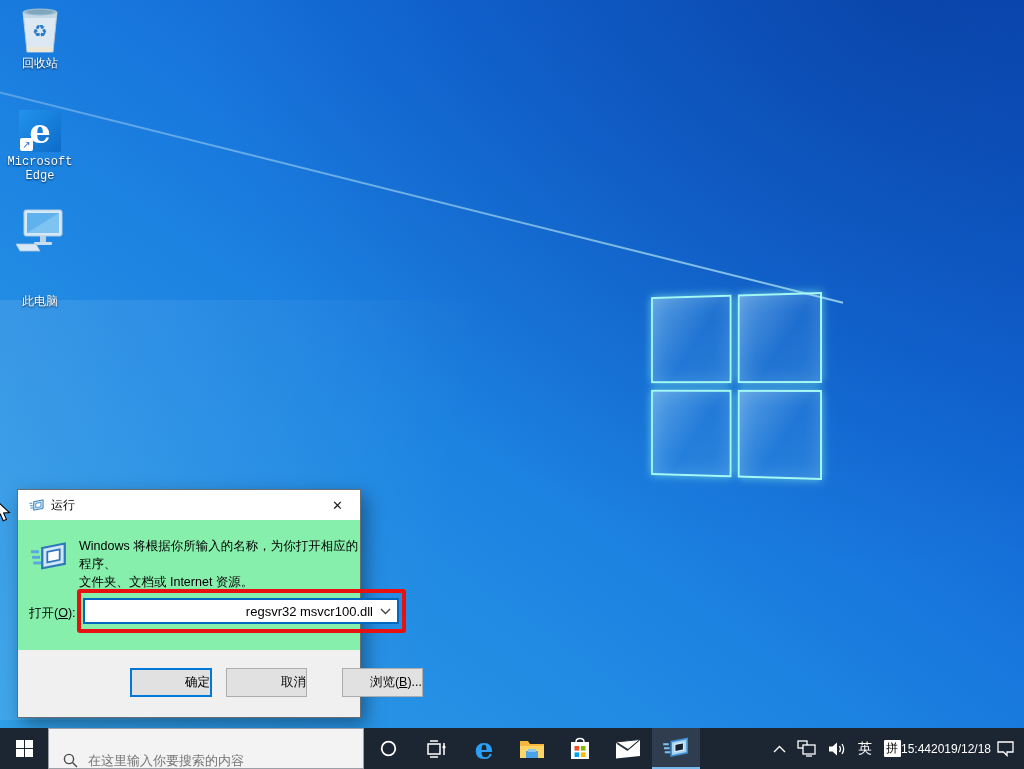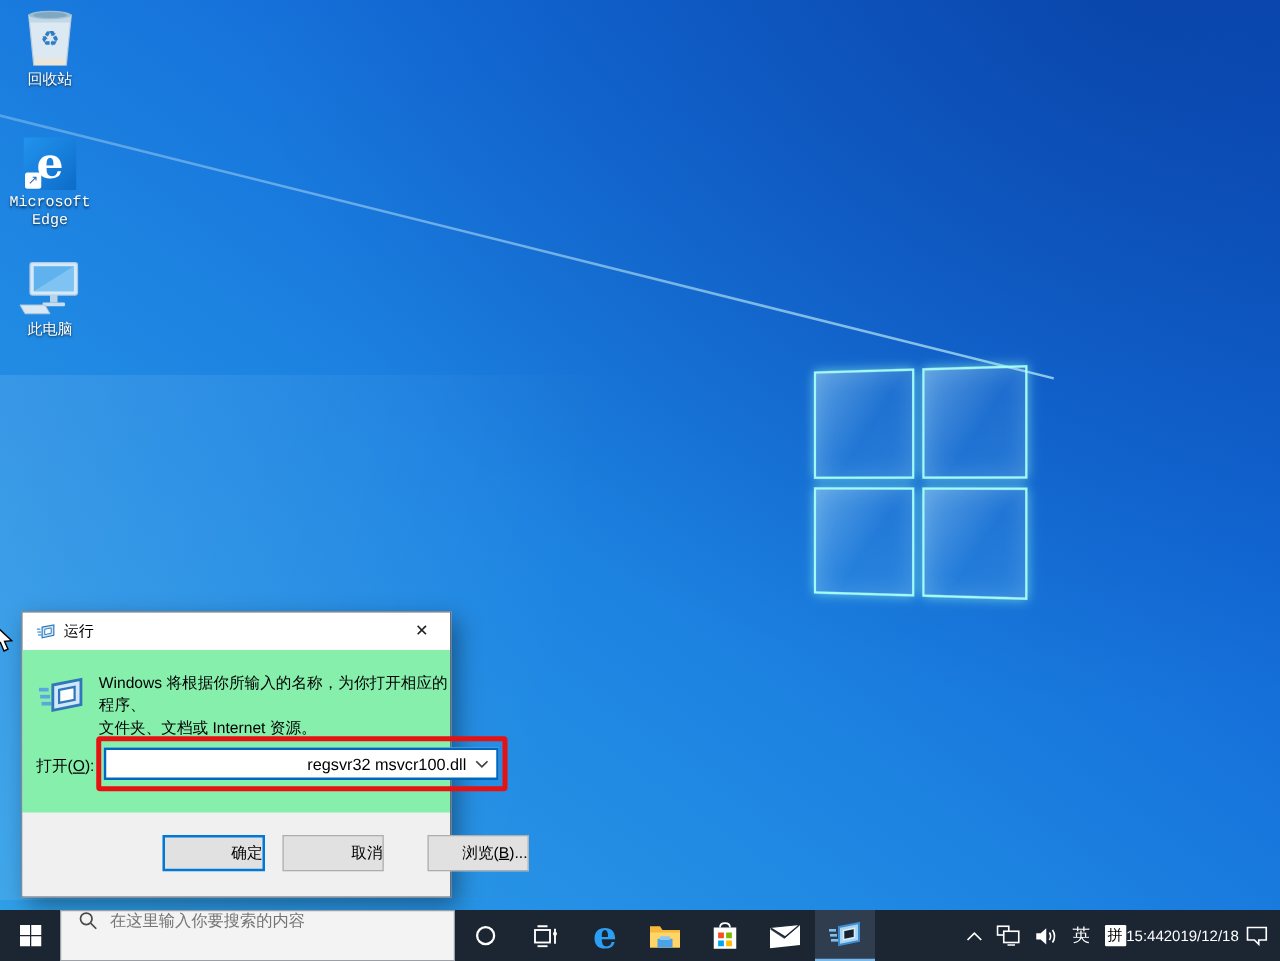--- a/index.html
+++ b/index.html
@@ -24,21 +24,21 @@
     background:linear-gradient(125deg, rgba(190,235,255,.40), rgba(120,195,245,.12) 55%, rgba(110,185,240,.22));
     box-shadow:0 0 9px rgba(140,245,235,.65), inset 0 0 20px rgba(210,255,250,.18); }
 
   
   .desk-icon { position:absolute; width:78px; left:1px; display:flex; flex-direction:column; align-items:center; }
   .desk-icon .glyph { height:50px; display:flex; align-items:flex-end; justify-content:center; }
   .desk-icon .lbl { margin-top:3px; font-size:12px; color:#fff; text-align:center; line-height:14px;
     text-shadow:0 1px 2px rgba(0,0,0,.75); max-width:74px;font-family:Liberation Mono, monospace; }
   .di-recycle { top:4px; }
   .di-edge { top:102px; }
-  .di-pc { top:204px; }
+  .di-pc { top:204px;gap:38px; }
   .edge-tile { position:relative; width:42px; height:42px; background:linear-gradient(135deg,#2193ee,#0d6cc8);
     display:flex; align-items:center; justify-content:center; }
   .edge-tile .e { color:#fff; font-size:34px; font-weight:bold; line-height:34px; font-family:"DejaVu Serif",serif; }
   .shortcut-arrow { position:absolute; left:1px; bottom:1px; width:13px; height:13px; background:#fff;
     display:flex; align-items:center; justify-content:center; font-size:10px; color:#2567c4; border-radius:2px; }
 
   
   .run-dialog { position:absolute; left:17px; top:489px; width:344px; height:229px; background:#fff;
     border:1px solid #666e75; box-shadow:5px 7px 18px rgba(0,0,0,.38); font-size:12.5px; color:#000; }
   .titlebar { height:30px; display:flex; align-items:center; padding-left:11px; }
@@ -66,21 +66,21 @@
 
   .cursor { position:absolute; left:-5px; top:499px; z-index:20; }
 
   
   .taskbar { position:absolute; left:0; bottom:0; width:1024px; height:41px; background:#1c2633;
     display:flex; align-items:stretch; color:#fff; }
   .tb-btn { display:flex; align-items:center; justify-content:center; }
   .start-btn { width:48px; }
   .start-logo { display:grid; grid-template-columns:8px 8px; grid-template-rows:8px 8px; gap:1px; }
   .start-logo span { background:#fff; }
-  .search-box { width:316px; background:#f3f3f3; border:1px solid #9aa0a6; display:flex; align-items:flex-start;
+  .search-box { width:316px; background:#f3f3f3; border:1px solid #9aa0a6; display:flex; align-items:flex-end;
     padding-left:14px; gap:10px; }
   .search-box input { border:none; outline:none; background:transparent; font-size:13px; color:#1f1f1f;
     width:250px; font-family:"Liberation Sans",sans-serif; }
   .app-btn { width:48px; }
   .app-btn.active { background:#2f3d4e; border-bottom:2px solid #76b9ed; }
   .edge-e { color:#2b9ff3; font-size:30px; font-weight:bold; font-family:"DejaVu Serif",serif; line-height:30px; }
   .tray { margin-left:auto; display:flex; align-items:stretch; }
   .tray-item { display:flex; align-items:center; justify-content:center; }
   .chev-up { width:26px; }
   .net { width:30px; } .vol { width:30px; }

